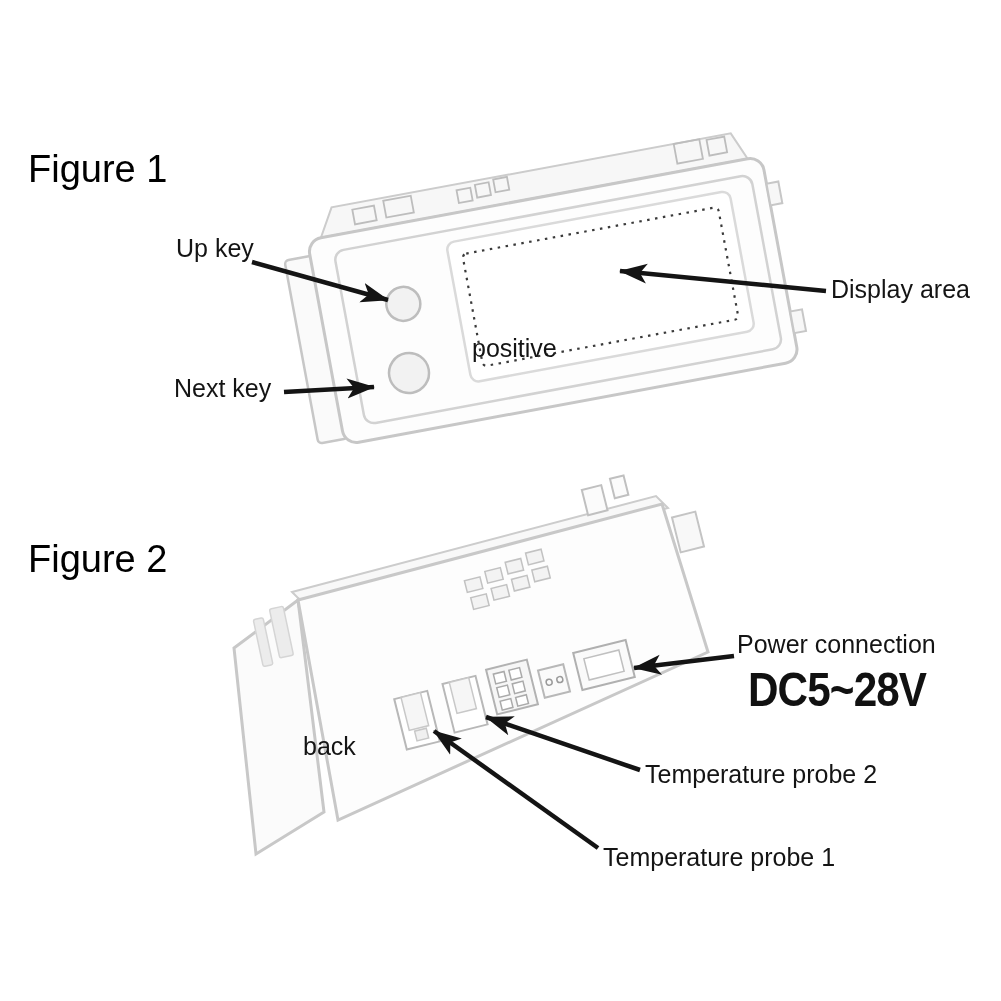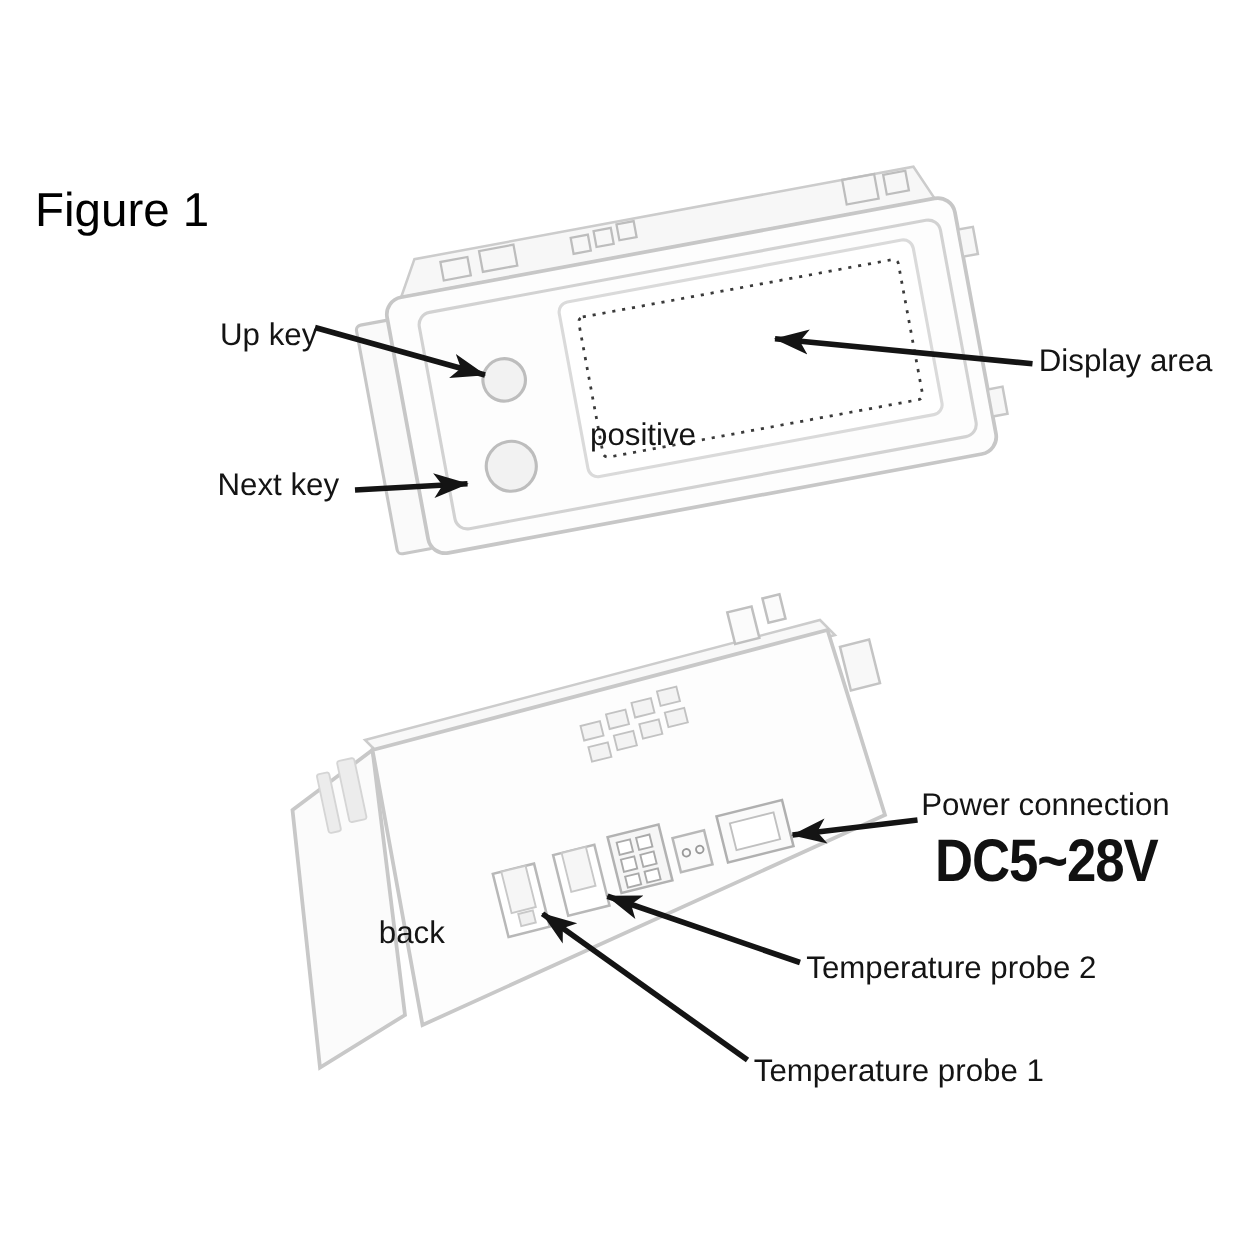--- a/index.html
+++ b/index.html
@@ -156,28 +156,29 @@
       <line x1="284" y1="392" x2="374" y2="387" marker-end="url(#arrowhead)"></line>
       <line x1="826" y1="291" x2="620" y2="271" marker-end="url(#arrowhead)"></line>
       <line x1="734" y1="656" x2="634" y2="668" marker-end="url(#arrowhead)"></line>
       <line x1="640" y1="770" x2="486" y2="717" marker-end="url(#arrowhead)"></line>
       <line x1="598" y1="848" x2="434" y2="731" marker-end="url(#arrowhead)"></line>
     </g>
   </svg>
 
   <div class="fig-title" style="left:28px;top:148px;">Figure 1</div>
 
-  <div class="label" style="left:176px;top:234px;margin-top:20px;">Up key</div>
+  <div class="label" style="left:176px;top:234px;">Up key</div>
 
   <div class="label" style="left:174px;top:374px;">Next key</div>
 
   <div class="label" style="left:472px;top:294px;margin-top:40px;">positive</div>
 
   <div class="label" style="left:831px;top:275px;">Display area</div>
 
+  <div class="fig-title" style="left:28px;top:538px;">Figure 2</div>
 
   <div class="label" style="left:303px;top:732px;">back</div>
 
   <div class="label" style="left:737px;top:630px;">Power connection</div>
 
   <div class="voltage" style="left:748px;top:662px;">DC5~28V</div>
 
   <div class="label" style="left:645px;top:760px;">Temperature probe 2</div>
 
   <div class="label" style="left:603px;top:843px;">Temperature probe 1</div>

